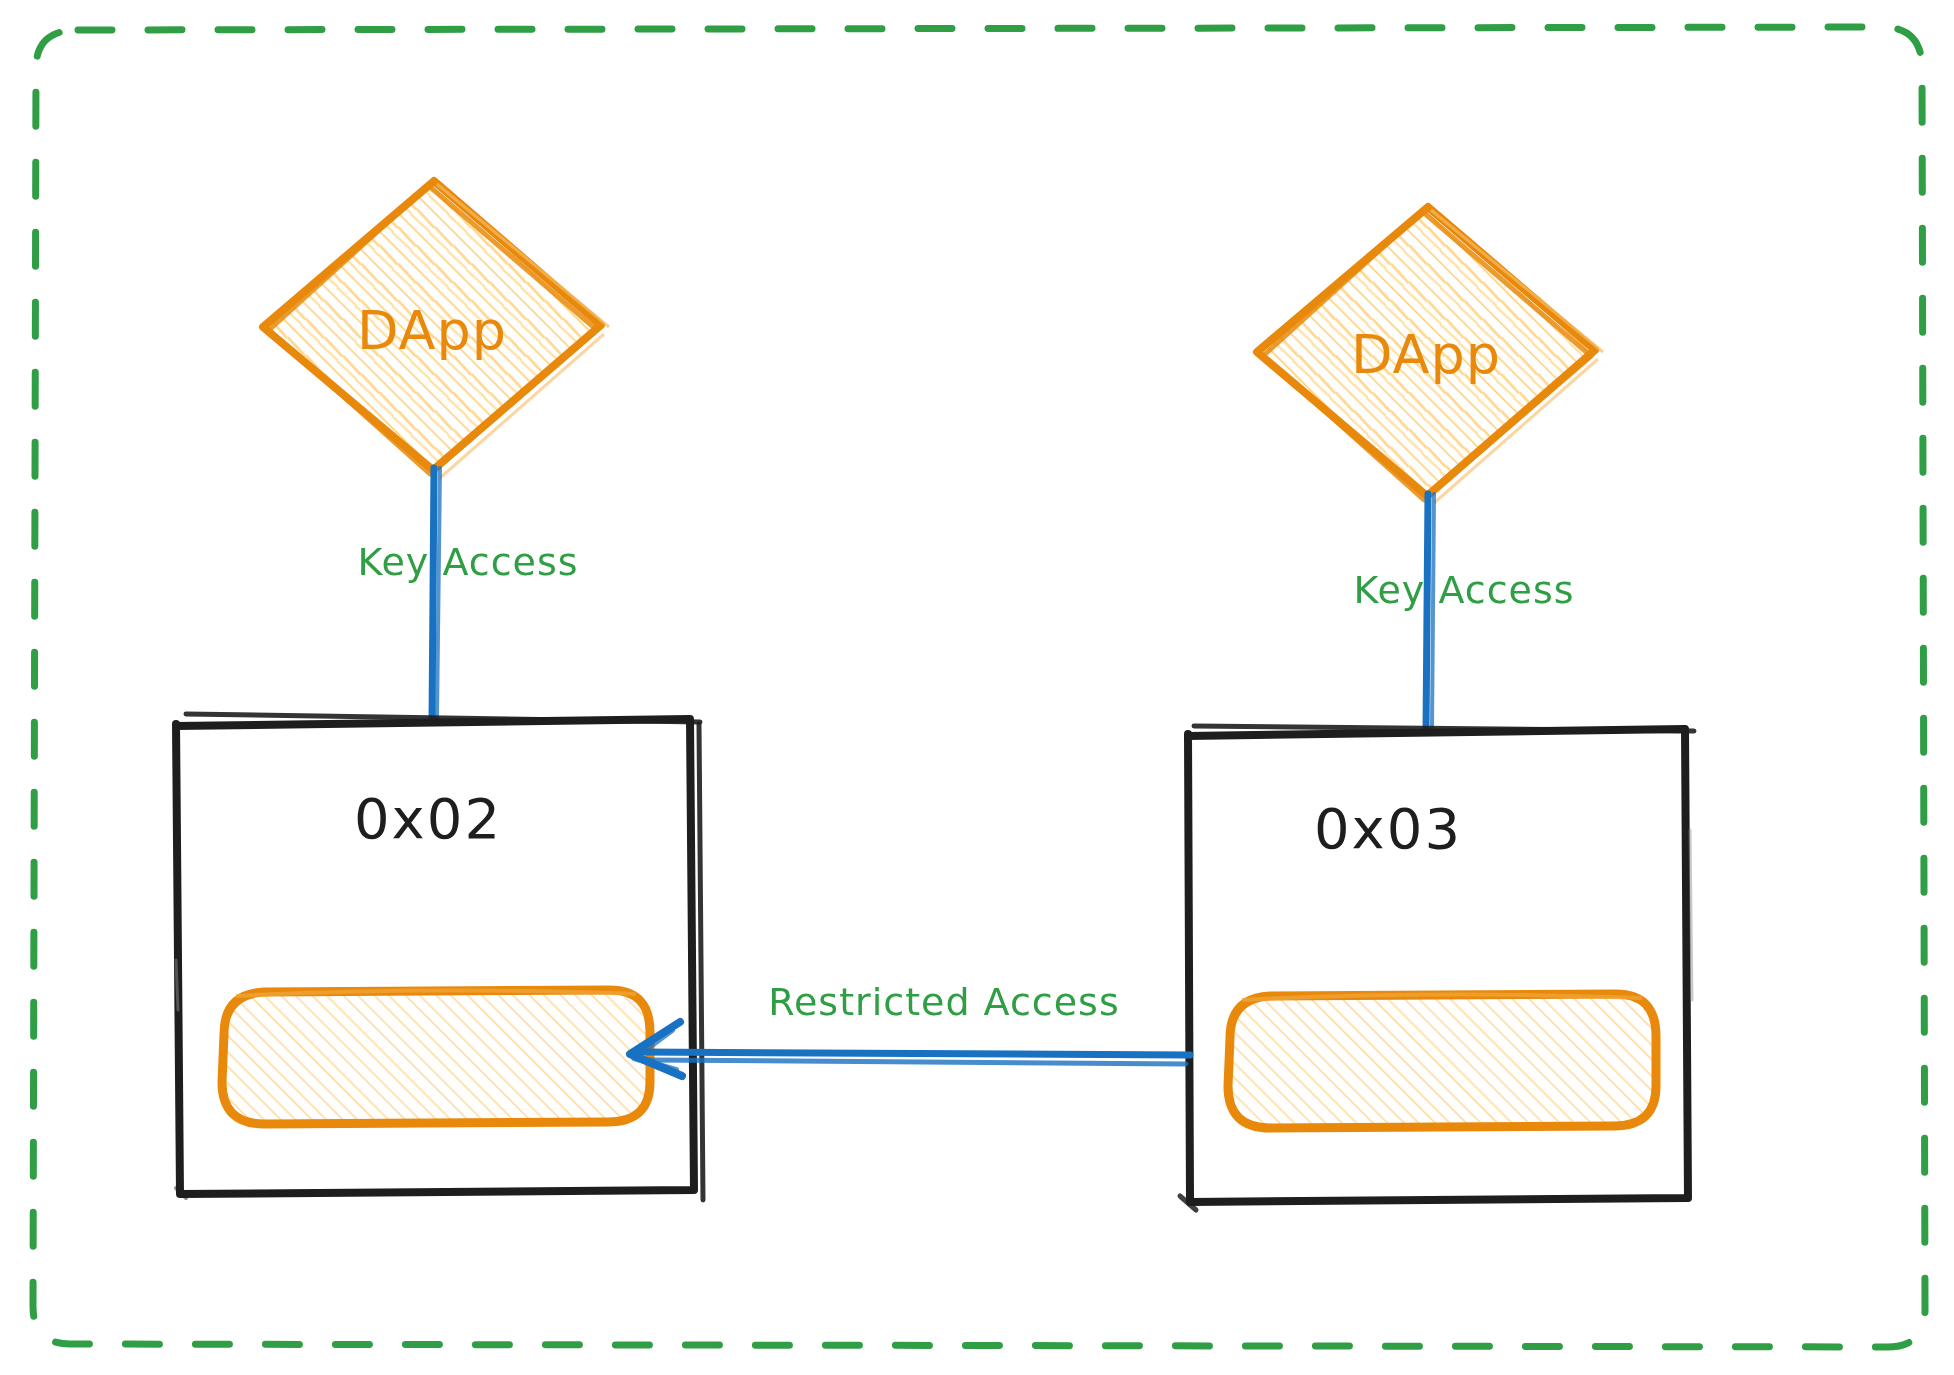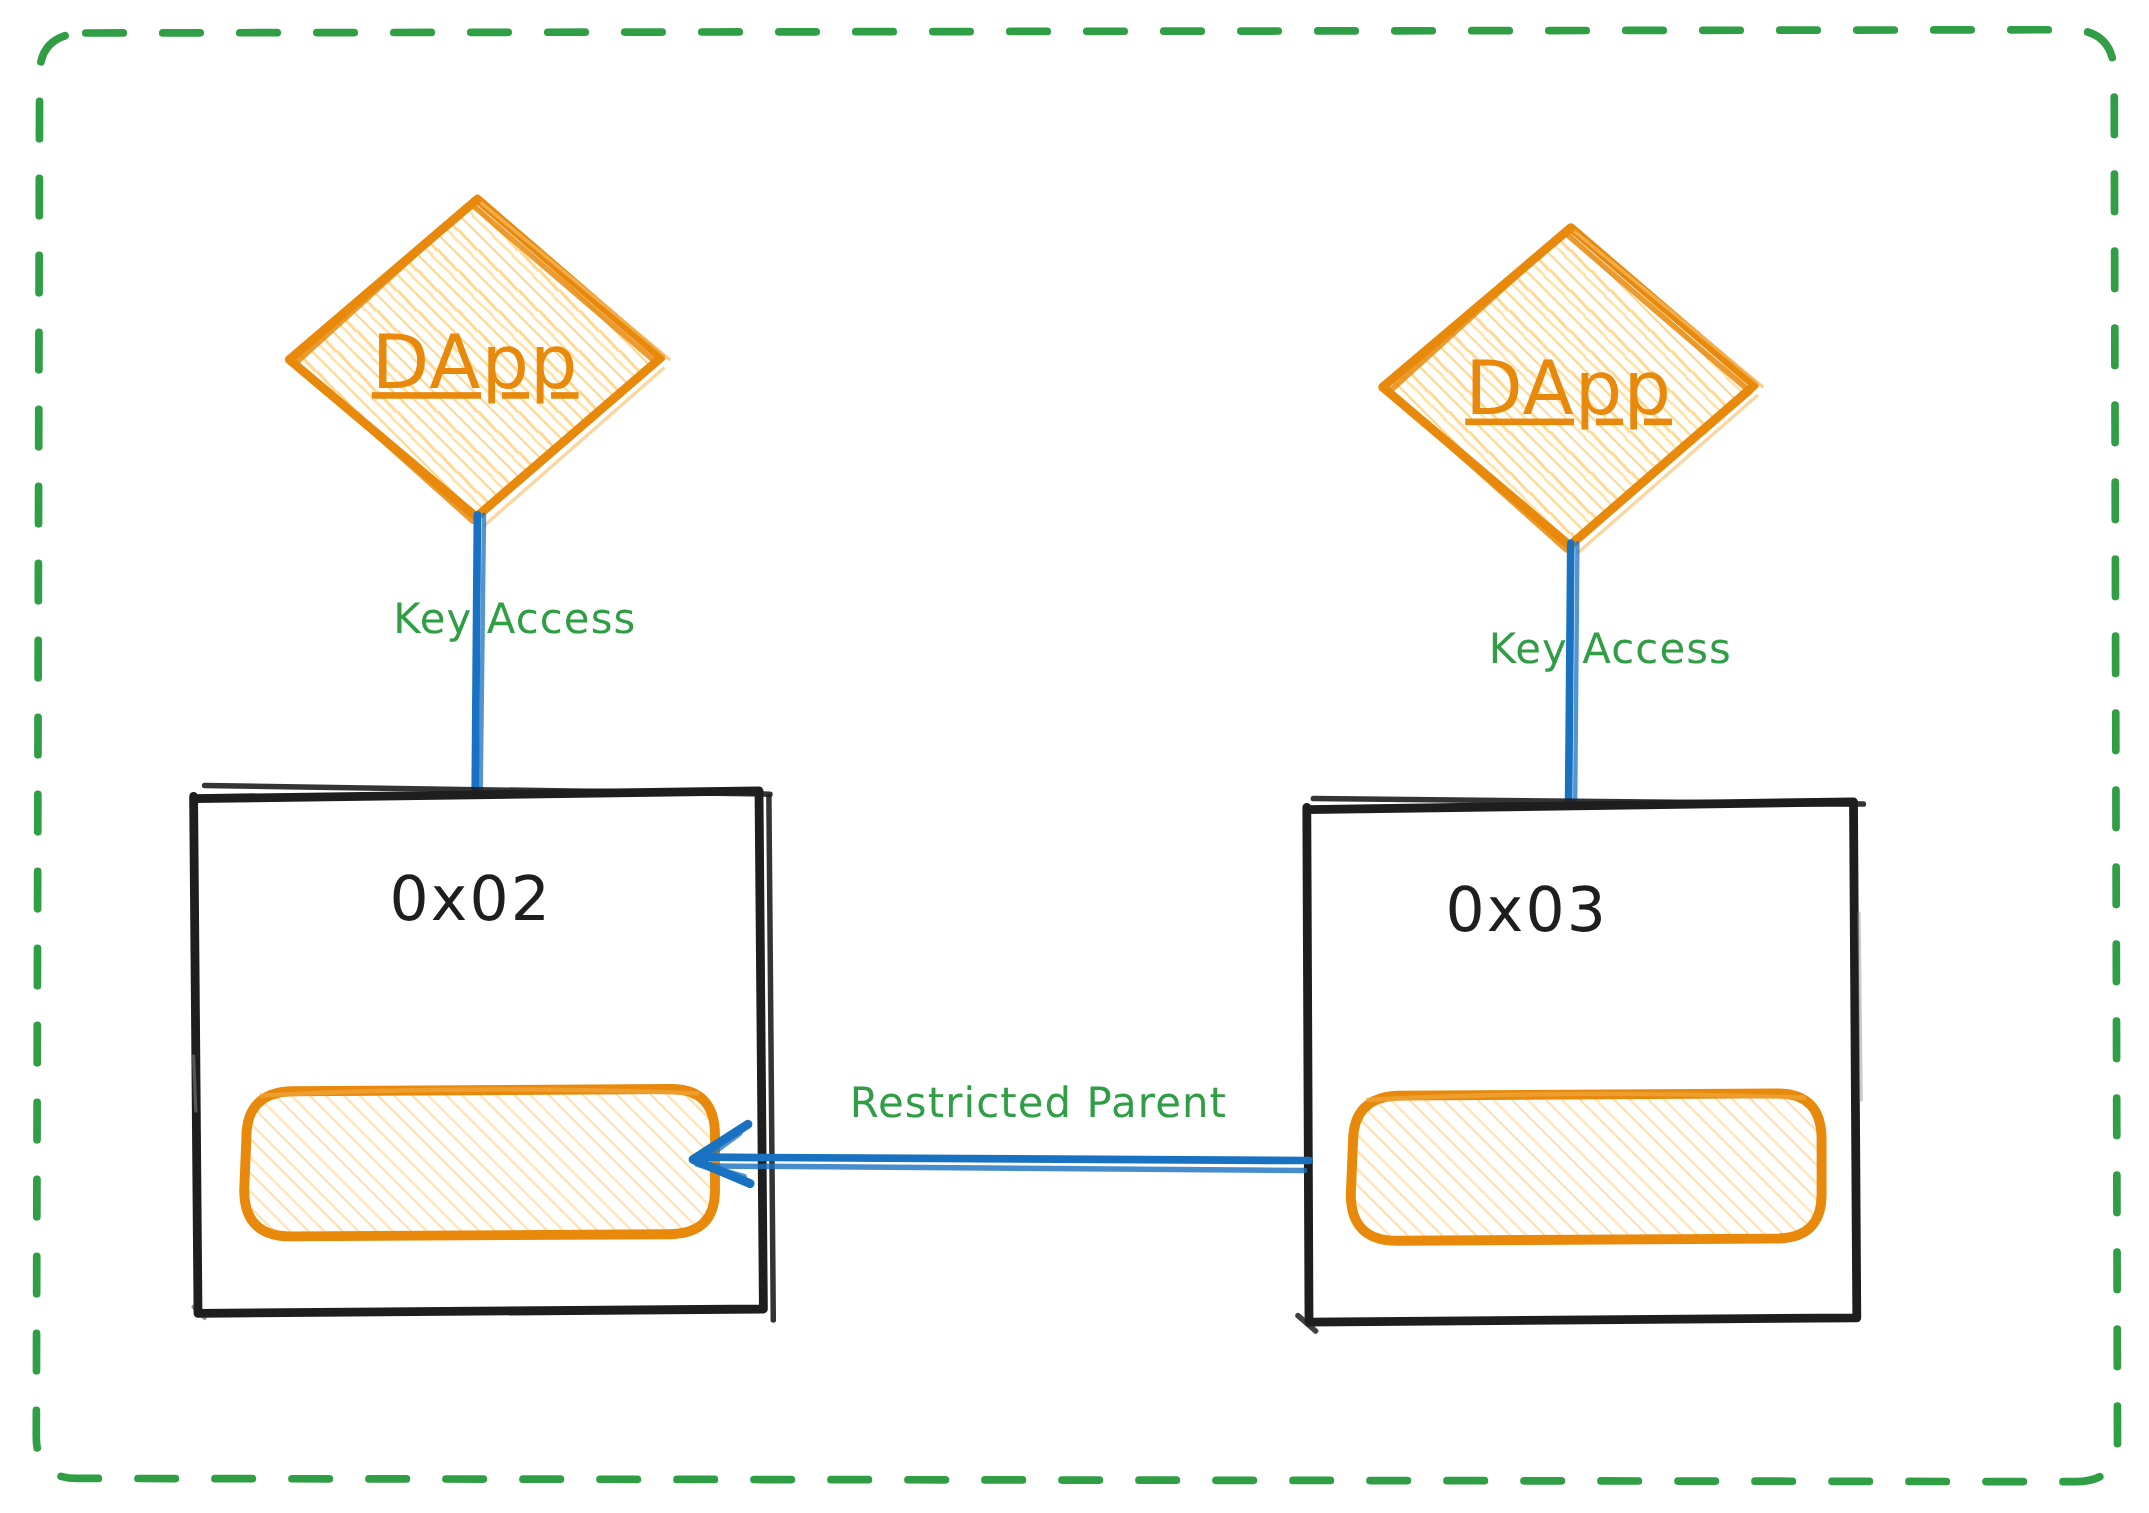--- a/index.html
+++ b/index.html
@@ -24,25 +24,24 @@
   }
   .txt {
     position: absolute;
     white-space: nowrap;
     font-family: "DejaVu Sans", sans-serif;
     pointer-events: none;
     user-select: none;
   }
   .node-label-orange {
     color: #e8890c;
-    font-size: 68px;
+    font-size: 54px;
     font-weight: 400;
     letter-spacing: 1px;
     transform: translate(-50%, -50%);
-    text-decoration: underline;
   }
   .box-title {
     color: #1e1e1e;
     font-size: 56px;
     letter-spacing: 2px;
     transform: translate(-50%, -50%);
     text-align: right;
   }
   .pill-label {
     color: #1e1e1e;
@@ -180,21 +179,21 @@
   <div class="txt box-title" style="left:428px; top:818px;">0x02</div>
 
   <div class="txt box-title" style="left:1388px; top:828px;">0x03</div>
 
 
 
   <div class="txt edge-label" style="left:468px; top:562px;">Key Access</div>
 
   <div class="txt edge-label" style="left:1464px; top:590px;">Key Access</div>
 
-  <div class="txt edge-label" style="left:944px; top:1002px;">Restricted Parent</div>
+  <div class="txt edge-label" style="left:944px; top:1002px;">Restricted Access</div>
 
   <div class="hit" style="left:262px; top:182px; width:340px; height:290px;"></div>
   <div class="hit" style="left:1256px; top:208px; width:340px; height:290px;"></div>
   <div class="hit" style="left:176px; top:718px; width:525px; height:482px;"></div>
   <div class="hit" style="left:1186px; top:726px; width:510px; height:482px;"></div>
   <div class="hit" style="left:222px; top:988px; width:430px; height:138px;"></div>
   <div class="hit" style="left:1228px; top:992px; width:430px; height:138px;"></div>
 
 </div>
 

